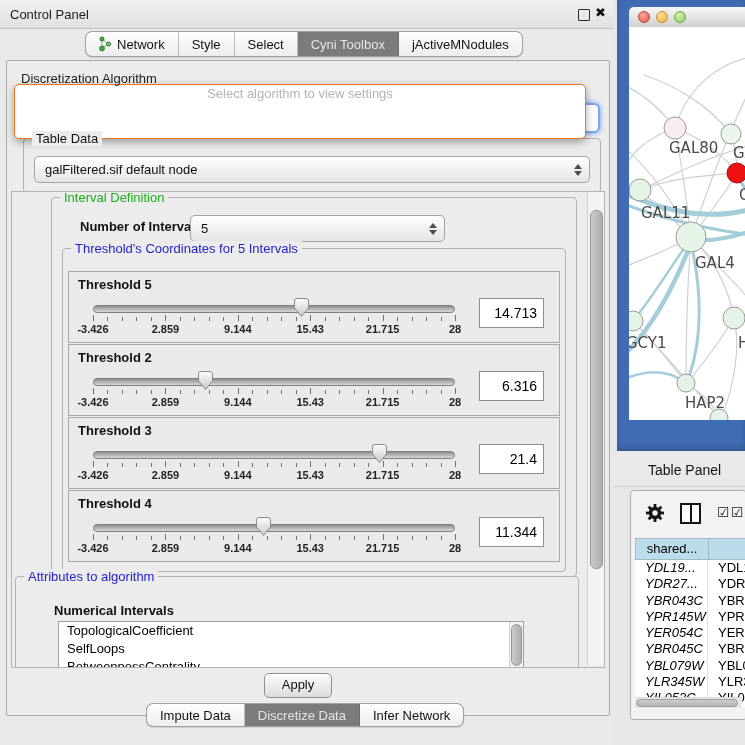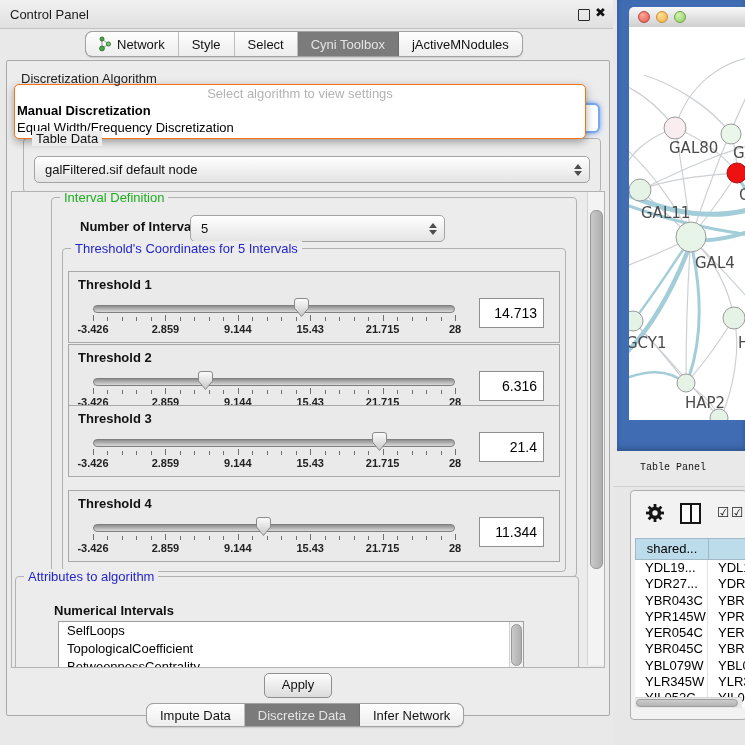--- a/index.html
+++ b/index.html
@@ -99,39 +99,39 @@
   #net-frame{left:617px;top:0;width:128px;height:451px;background:#3f6cb3;box-shadow:inset 0 -3px 5px rgba(0,0,0,.2);}
   #net-titlebar{left:629px;top:7px;width:116px;height:20px;background:linear-gradient(#f8f8f8,#cfcfcf);
                 border-bottom:1px solid #a8a8a8;border-radius:5px 0 0 0;}
   .light{position:absolute;top:4px;width:12px;height:12px;border-radius:50%;}
   #light-red{left:9px;background:radial-gradient(circle at 35% 30%,#ffa79b,#e4574b);border:1px solid #b5453c;box-sizing:border-box;}
   #light-yel{left:27px;background:radial-gradient(circle at 35% 30%,#ffe09a,#f2ad3c);border:1px solid #c78f2d;box-sizing:border-box;}
   #light-grn{left:45px;background:radial-gradient(circle at 35% 30%,#d2f3b0,#8ecf63);border:1px solid #6fa344;box-sizing:border-box;}
   #net-canvas{left:629px;top:27px;width:116px;height:393px;background:#fff;overflow:hidden;}
 
   #tablepanel-strip{left:613px;top:451px;width:132px;height:35px;background:#e9e9e9;border-bottom:1px solid #d0d0d0;}
-  #tablepanel-strip .title{position:absolute;left:27px;top:11px;font-size:10px;color:#141414;font-family:Liberation Mono, monospace;}
+  #tablepanel-strip .title{position:absolute;left:35px;top:11px;font-size:14px;color:#141414;}
 
   #table-card{left:630px;top:490px;width:115px;height:228px;background:#f2f2f2;border:1px solid #aeaeae;
               border-radius:4px;overflow:hidden;}
   #tp-toolbar{position:absolute;left:0;top:0;width:115px;height:44px;}
   #gear-ic{position:absolute;left:14px;top:12px;}
   #cols-ic{position:absolute;left:49px;top:12px;width:17px;height:17px;border:2px solid #151515;
            background:linear-gradient(#151515,#151515) center/2px 100% no-repeat,#fff;}
   .cb-ic{position:absolute;top:13px;font-size:14px;color:#222;line-height:16px;}
   #cb1{left:86px;} #cb2{left:100px;}
   #tp-header{position:absolute;left:4px;top:47px;height:22px;display:flex;}
   .hcell{background:#bcdcec;border:1px solid #9fb9c6;height:20px;line-height:20px;text-align:center;
          font-size:13px;color:#000;overflow:hidden;white-space:nowrap;}
   .hcell.c1{width:72px;}
   .hcell.c2{width:130px;border-left:none;}
   #tp-rows{position:absolute;left:4px;top:69px;width:204px;}
   .trow{display:flex;height:16.3px;background:#fff;}
   .tcell{font-size:13px;line-height:16px;white-space:nowrap;overflow:hidden;color:#000;}
-  .tcell.c1{width:62px;padding-left:10px;border-right:1px solid #e2e2e2;}
+  .tcell.c1{width:62px;padding-left:10px;border-right:1px solid #e2e2e2;font-style:italic;}
   .tcell.c2{width:120px;padding-left:10px;}
   #tp-hscroll{position:absolute;left:4px;top:206px;width:107px;height:10px;background:#e8e8e8;border-top:1px solid #d5d5d5;}
   #tp-hthumb{position:absolute;left:1px;top:1px;width:102px;height:8px;background:linear-gradient(#cdcdcd,#b4b4b4);
              border:1px solid #9d9d9d;border-radius:4px;box-sizing:border-box;}
 </style>
 </head>
 <body>
 
 <svg width="0" height="0" style="position:absolute">
   <defs>
@@ -177,24 +177,20 @@
     </div>
 
   <div id="outer-panel" class="abs">
 
     <span id="disc-label" class="abs">Discretization Algorithm</span>
 
     <div id="combo-fragment" class="abs"></div>
 
     <div id="algo-popup" class="abs">
       <div class="prompt">Select algorithm to view settings</div>
-      <div id="popup-items">
-          <div class="pitem hl">Manual Discretization</div>
-          <div class="pitem">Equal Width/Frequency Discretization</div>
-        </div>
     </div>
 
     <div id="tabledata-group" class="group">
       <span class="gtitle">Table Data</span>
       <div id="tabledata-combo" class="combo">
         <span>galFiltered.sif default node</span>
         <span class="stepper">
             <span class="up"></span>
             <span class="dn"></span>
           </span>
@@ -211,21 +207,21 @@
           <span class="stepper">
               <span class="up"></span>
               <span class="dn"></span>
             </span>
         </div>
 
         <div id="thr-group" class="group">
           <span class="gtitle blue" style="background:#ececec">Threshold's Coordinates for 5 Intervals</span>
           <div id="thr-panels">
               <div class="thr-panel" style="top: 22px;">
-                <div class="thr-title">Threshold 1</div>
+                <div class="thr-title">Threshold 5</div>
                 <div class="slider">
                   <div class="track"></div>
                   <div class="ticks">
                     <div class="tick major" style="left: 0px;"></div>
                     <div class="tick minor" style="left: 14.48px;"></div>
                     <div class="tick minor" style="left: 28.96px;"></div>
                     <div class="tick minor" style="left: 43.44px;"></div>
                     <div class="tick minor" style="left: 57.92px;"></div>
                     <div class="tick major" style="left: 72.4px;"></div>
                     <div class="tick minor" style="left: 86.88px;"></div>
@@ -302,21 +298,21 @@
                     <span class="tlabel" style="left: 188.2px;">15.43</span>
                     <span class="tlabel" style="left: 260.6px;">21.715</span>
                     <span class="tlabel" style="left: 333px;">28</span>
                   </div>
                   <div class="thumb" style="left: 104.7px;"><svg width="15" height="19">
                       <path d="M3,0.5 L12,0.5 Q14.5,0.5 14.5,3 L14.5,10 L7.5,18.5 L0.5,10 L0.5,3 Q0.5,0.5 3,0.5 Z" fill="url(#thumbGrad)" stroke="#8a8a8a"></path>
                     </svg></div>
                 </div>
                 <div class="vbox">6.316</div>
               </div>
-              <div class="thr-panel" style="top: 156px; text-decoration: underline;">
+              <div class="thr-panel" style="top: 168px; text-decoration: underline;">
                 <div class="thr-title">Threshold 3</div>
                 <div class="slider">
                   <div class="track"></div>
                   <div class="ticks">
                     <div class="tick major" style="left: 0px;"></div>
                     <div class="tick minor" style="left: 14.48px;"></div>
                     <div class="tick minor" style="left: 28.96px;"></div>
                     <div class="tick minor" style="left: 43.44px;"></div>
                     <div class="tick minor" style="left: 57.92px;"></div>
                     <div class="tick major" style="left: 72.4px;"></div>
@@ -403,22 +399,22 @@
               </div>
             </div>
         </div>
       </div>
 
       <div id="attr-group" class="group">
         <span class="gtitle blue">Attributes to algorithm</span>
         <span id="attr-heading" class="abs">Numerical Intervals</span>
         <div id="attr-list" class="abs">
           <div id="attr-items">
+              <div class="attr-item">TopologicalCoefficient</div>
               <div class="attr-item">SelfLoops</div>
-              <div class="attr-item">TopologicalCoefficient</div>
               <div class="attr-item">BetweennessCentrality</div>
             </div>
           <div id="list-vscroll" class="vscroll">
             <div id="list-vthumb" class="vthumb"></div>
           </div>
         </div>
       </div>
 
       <div id="pane-vscroll" class="vscroll abs">
         <div id="pane-vthumb" class="vthumb"></div>

